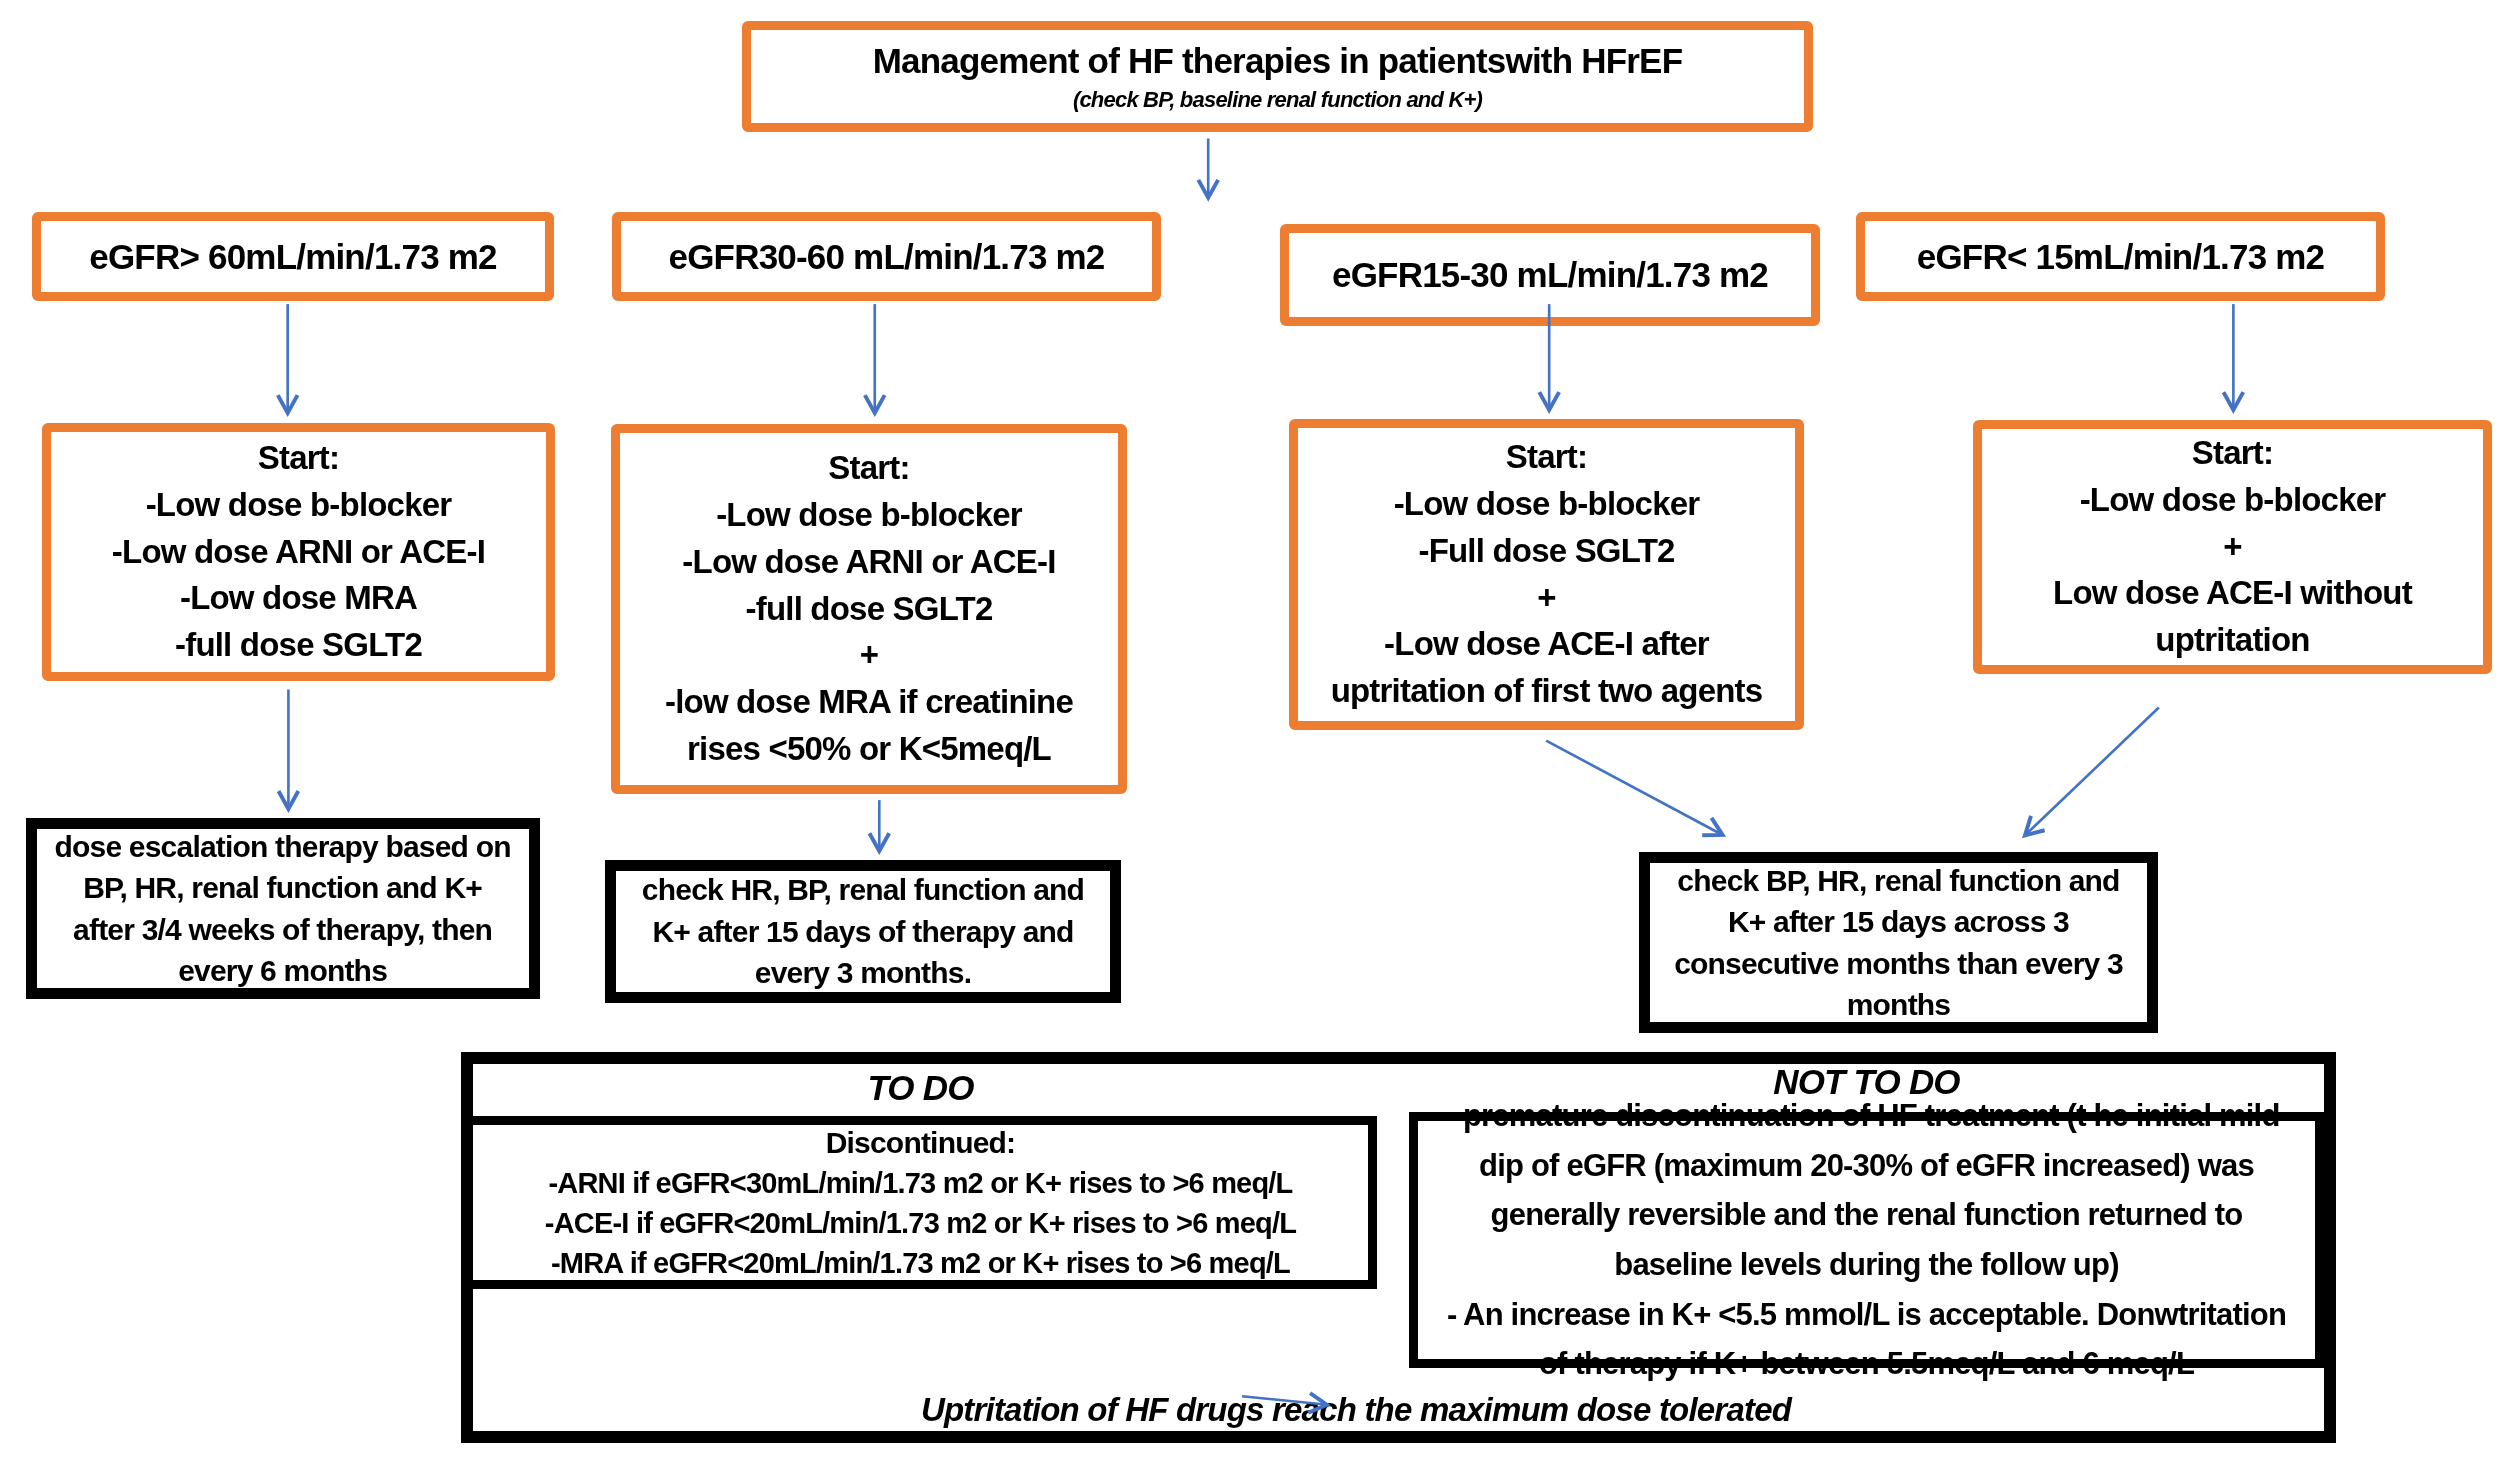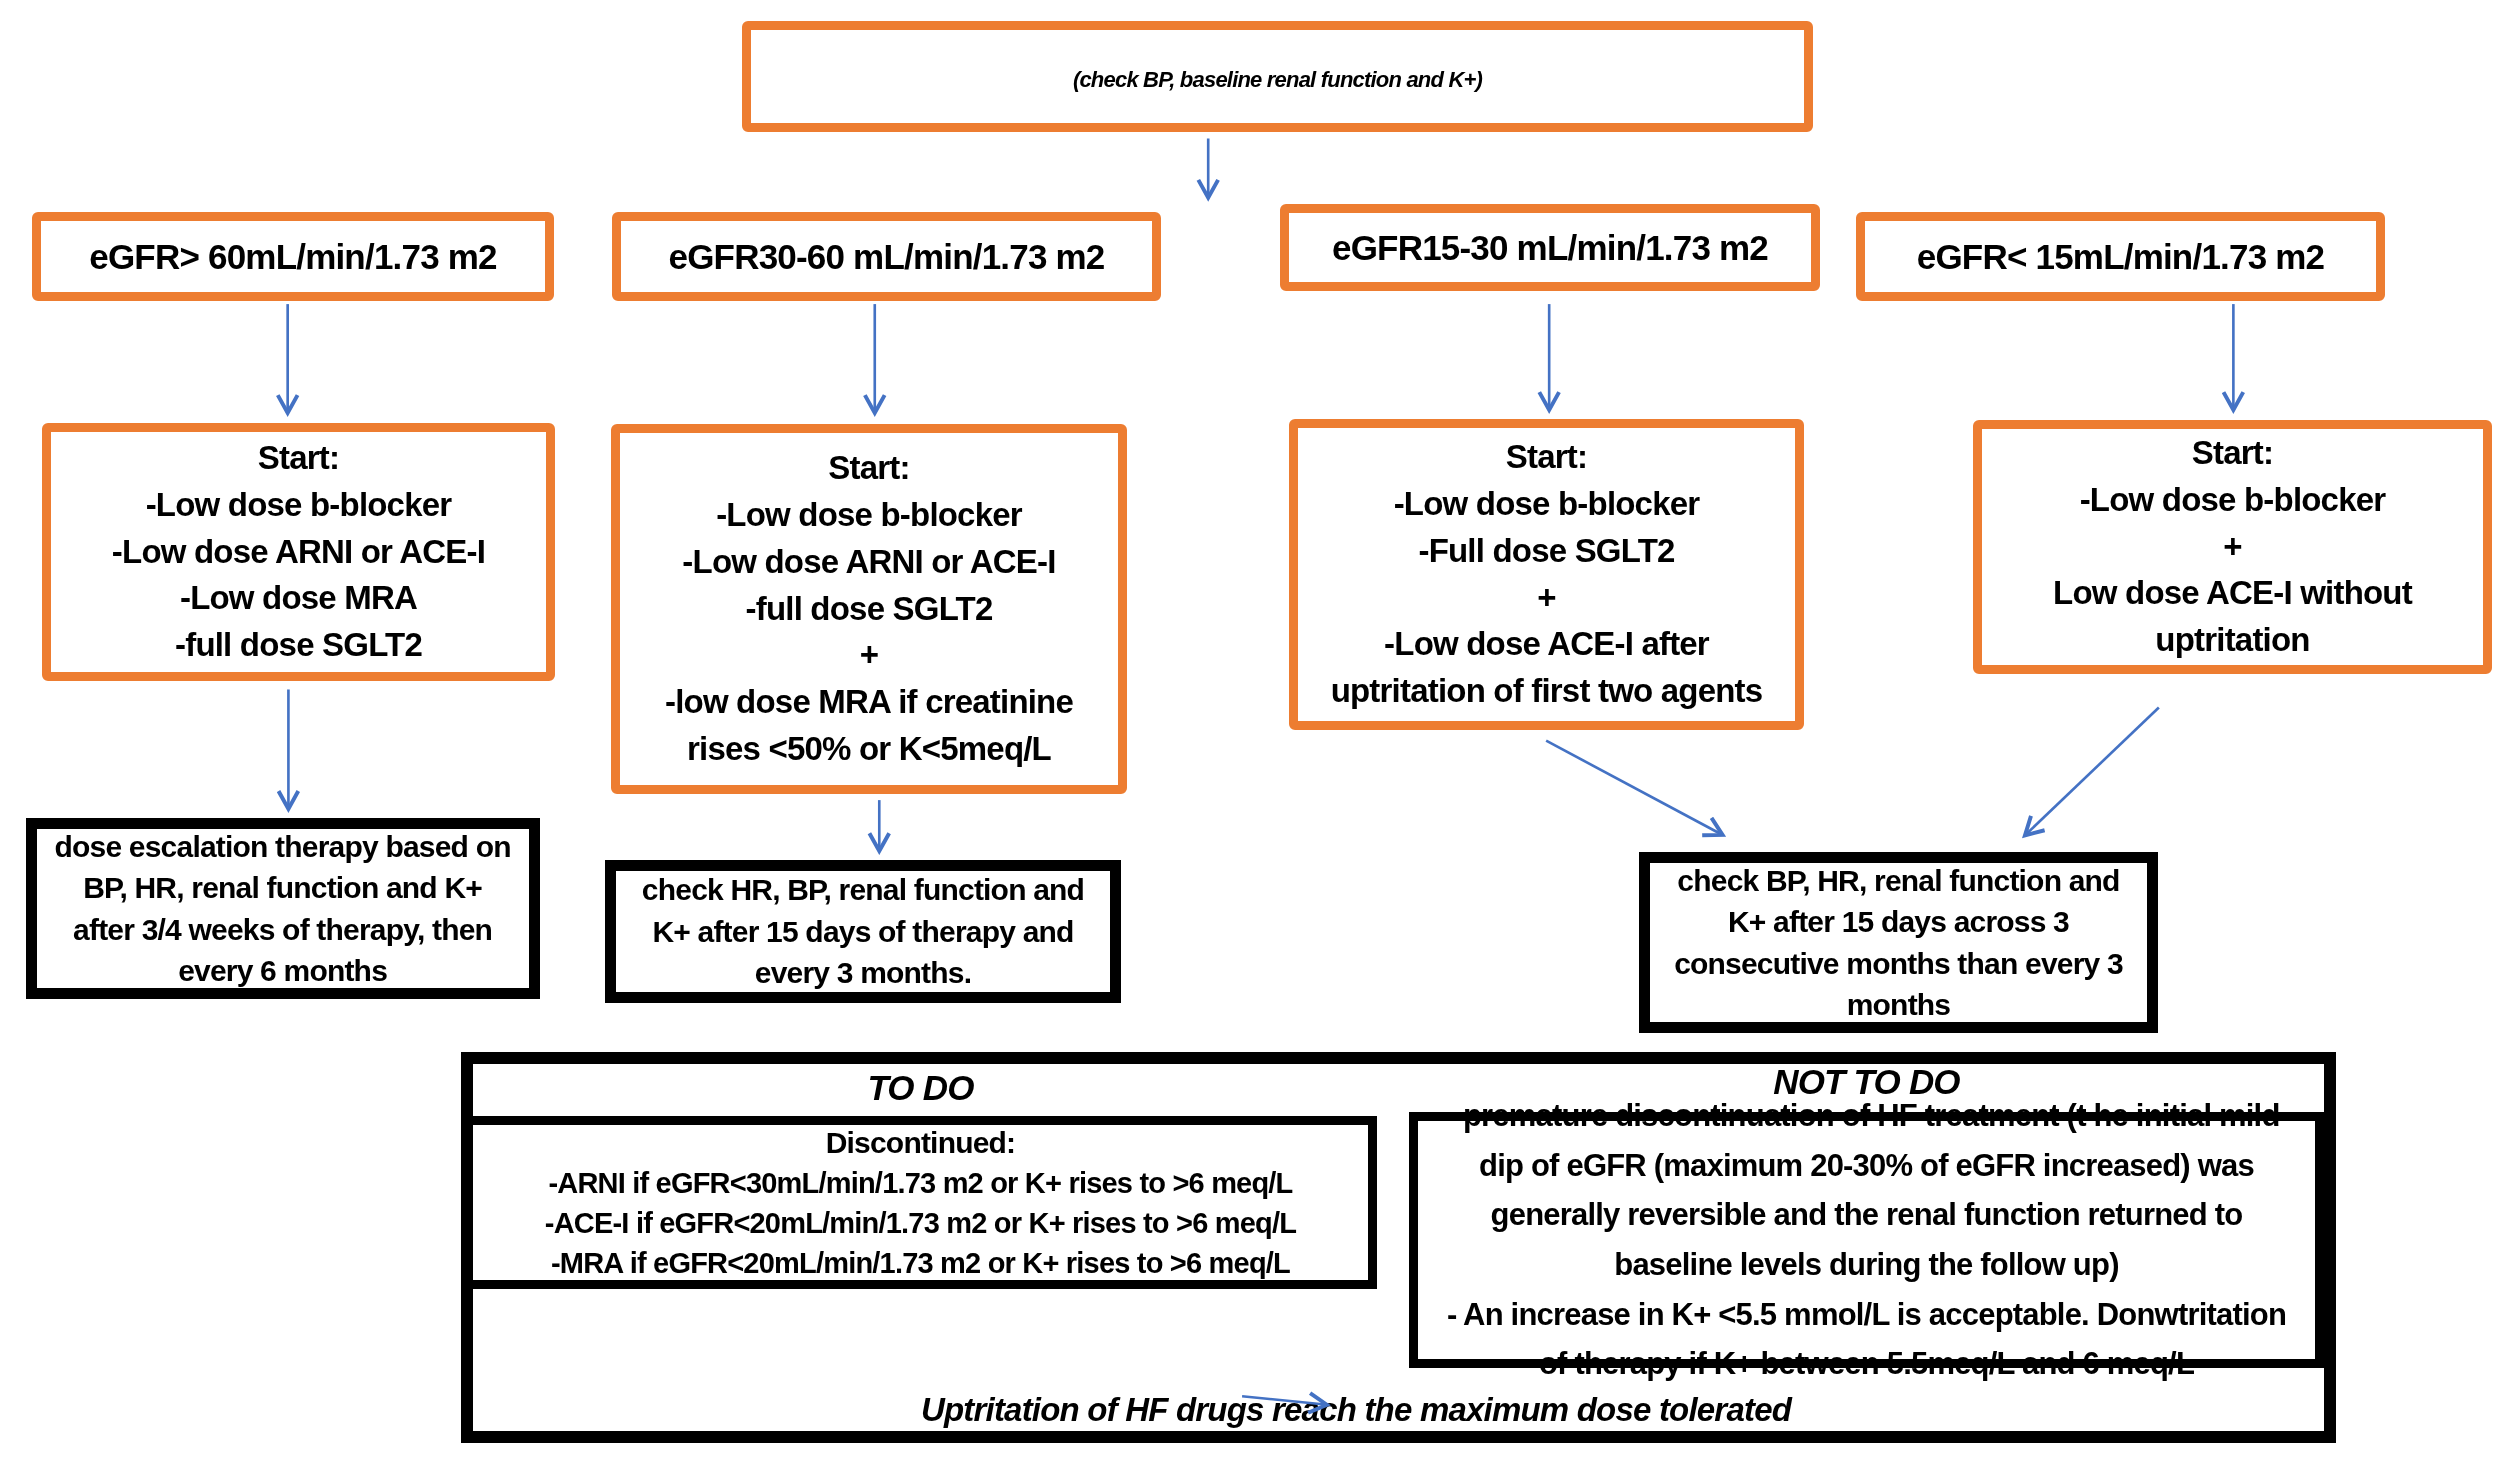--- a/index.html
+++ b/index.html
@@ -34,30 +34,31 @@
                text-align:center;letter-spacing:-0.8px;}
 
   #arrow-layer{position:absolute;left:0;top:0;pointer-events:none;}
 </style>
 </head>
 <body>
 
 <div id="canvas">
 
   <div class="obox" style="left:742px;top:21px;width:1071px;height:111px;">
+    <div style="font-size:35px;">Management of HF therapies in patientswith HFrEF</div>
     <div style="font-size:22px;font-style:italic;margin-top:6px;">(check BP, baseline  renal function and K+)</div>
   </div>
 
   <div class="obox egfr" style="left:32px;top:212px;width:522px;height:89px;">
     <div>eGFR&gt; 60mL/min/1.73 m2</div>
   </div>
   <div class="obox egfr" style="left:612px;top:212px;width:549px;height:89px;">
     <div>eGFR30-60 mL/min/1.73 m2</div>
   </div>
-  <div class="obox egfr" style="left:1280px;top:204px;width:540px;height:87px;">
+  <div class="obox egfr" style="left:1280px;top:224px;width:540px;height:102px;">
     <div>eGFR15-30 mL/min/1.73 m2</div>
   </div>
   <div class="obox egfr" style="left:1856px;top:212px;width:529px;height:89px;">
     <div>eGFR&lt; 15mL/min/1.73 m2</div>
   </div>
 
   <div class="obox startbox" style="left:42px;top:423px;width:513px;height:258px;">
     <div>Start:
 -Low dose b-blocker
 -Low dose ARNI or ACE-I

